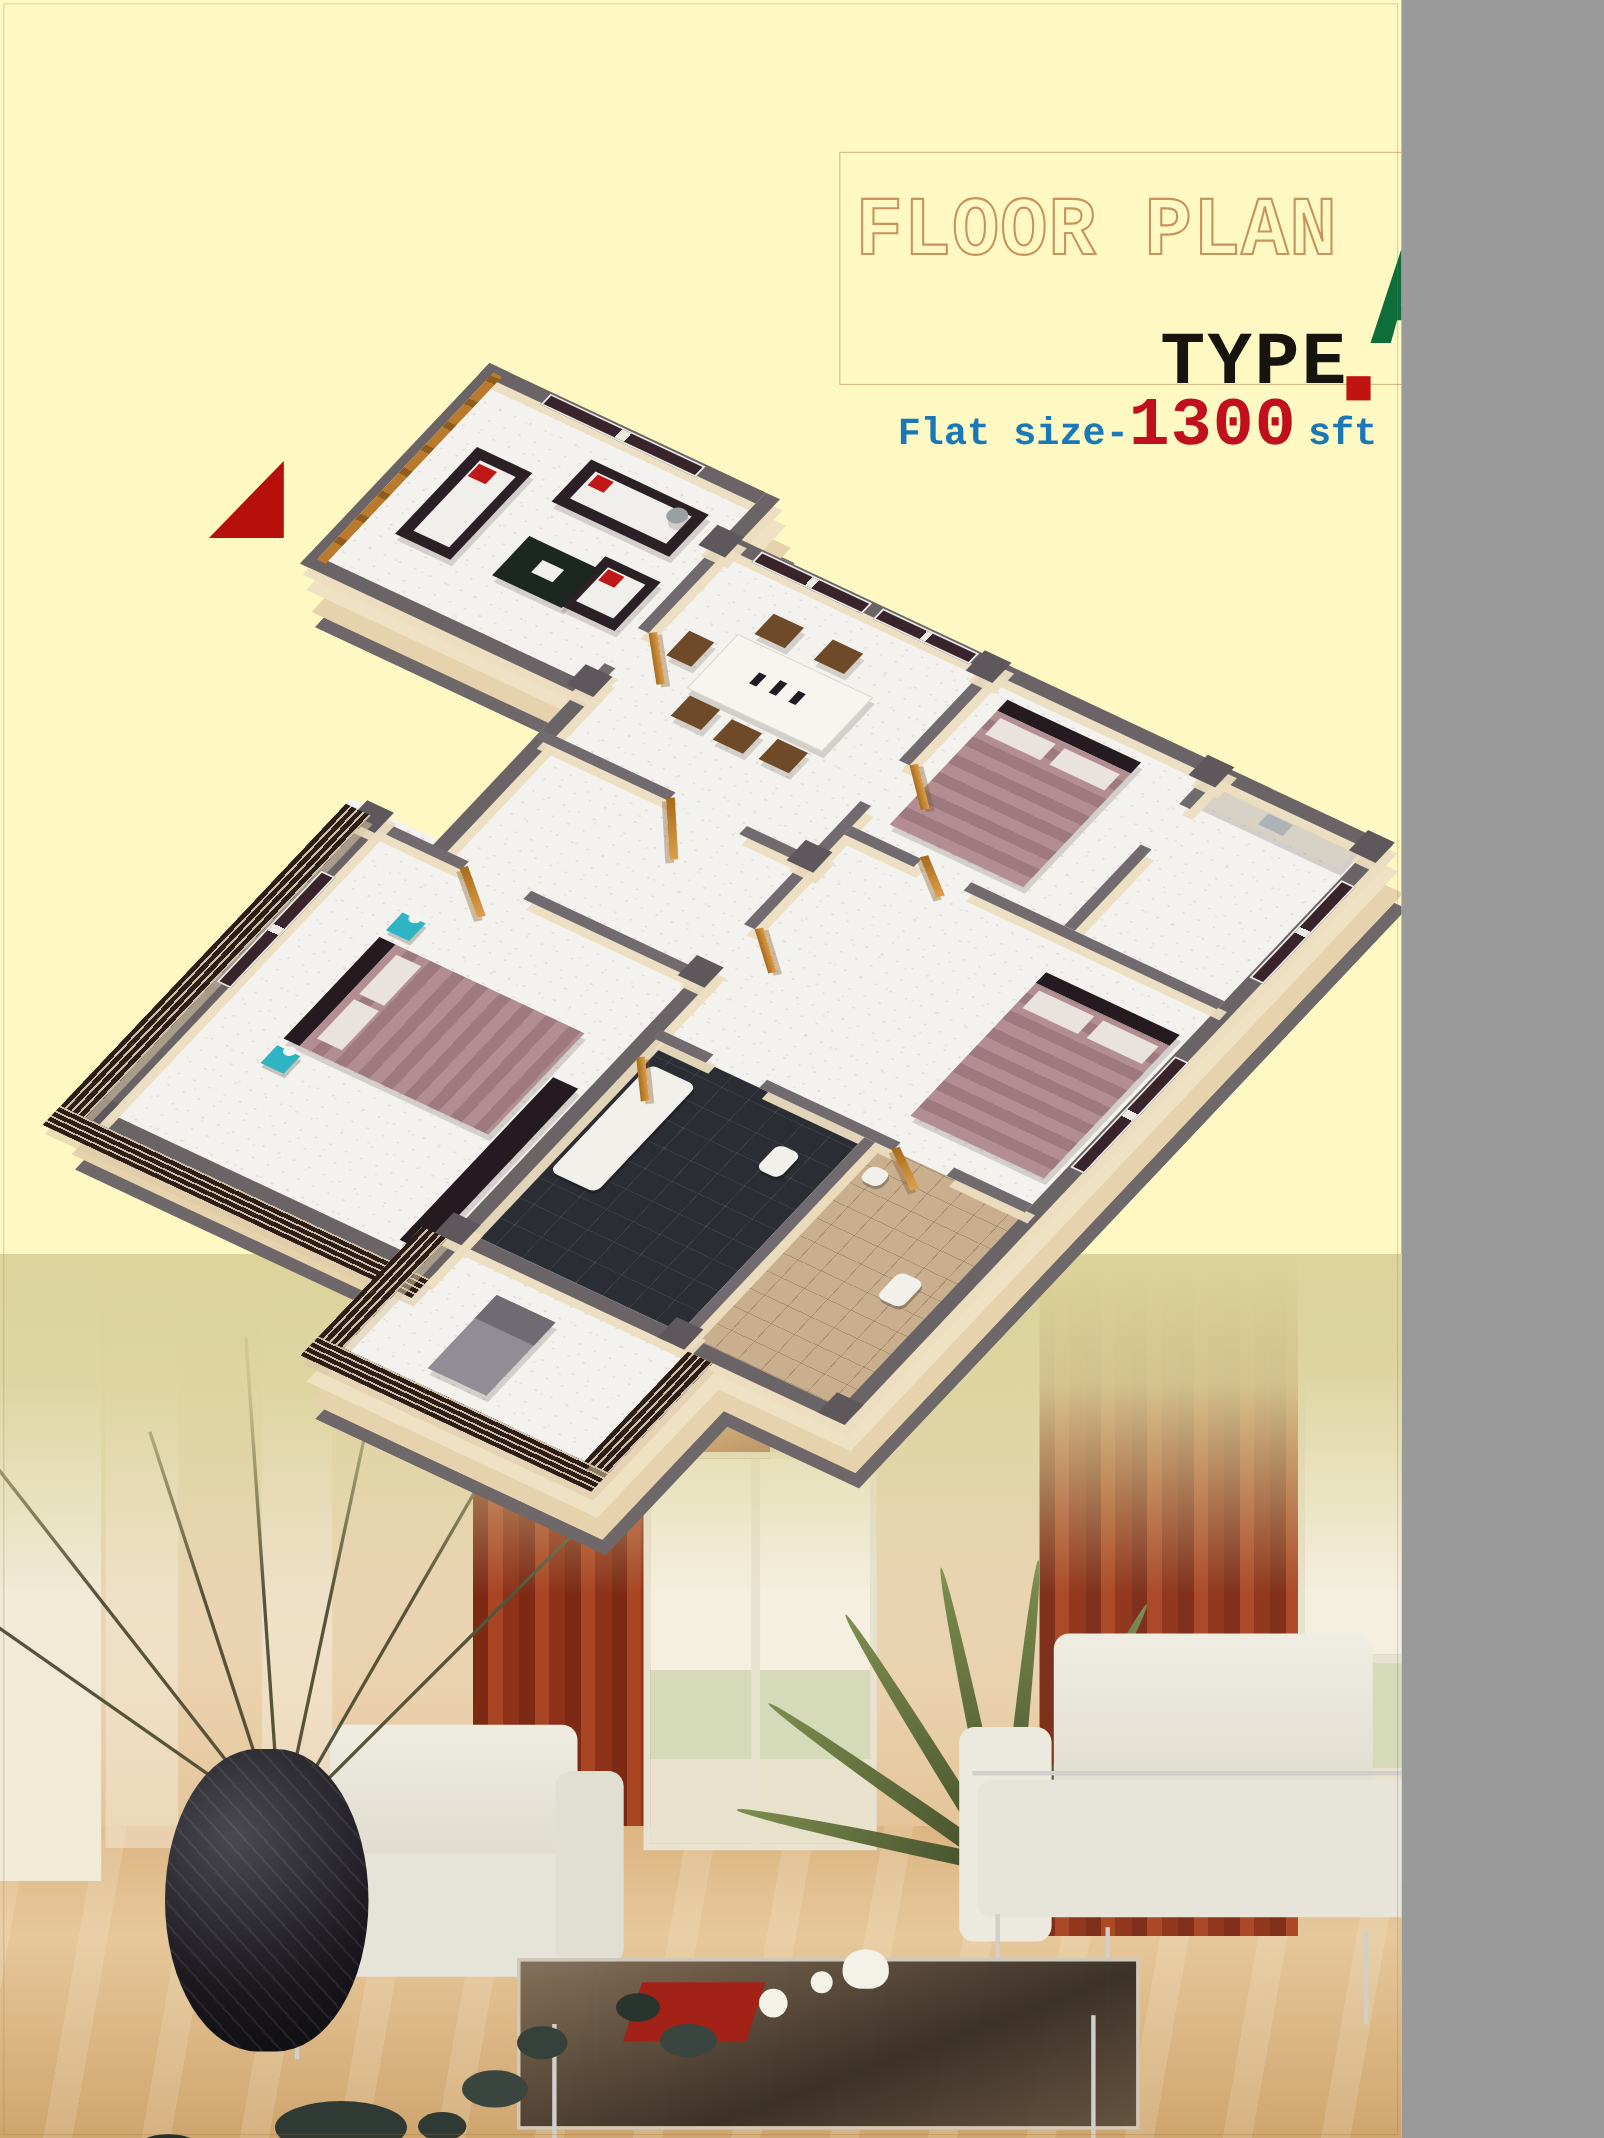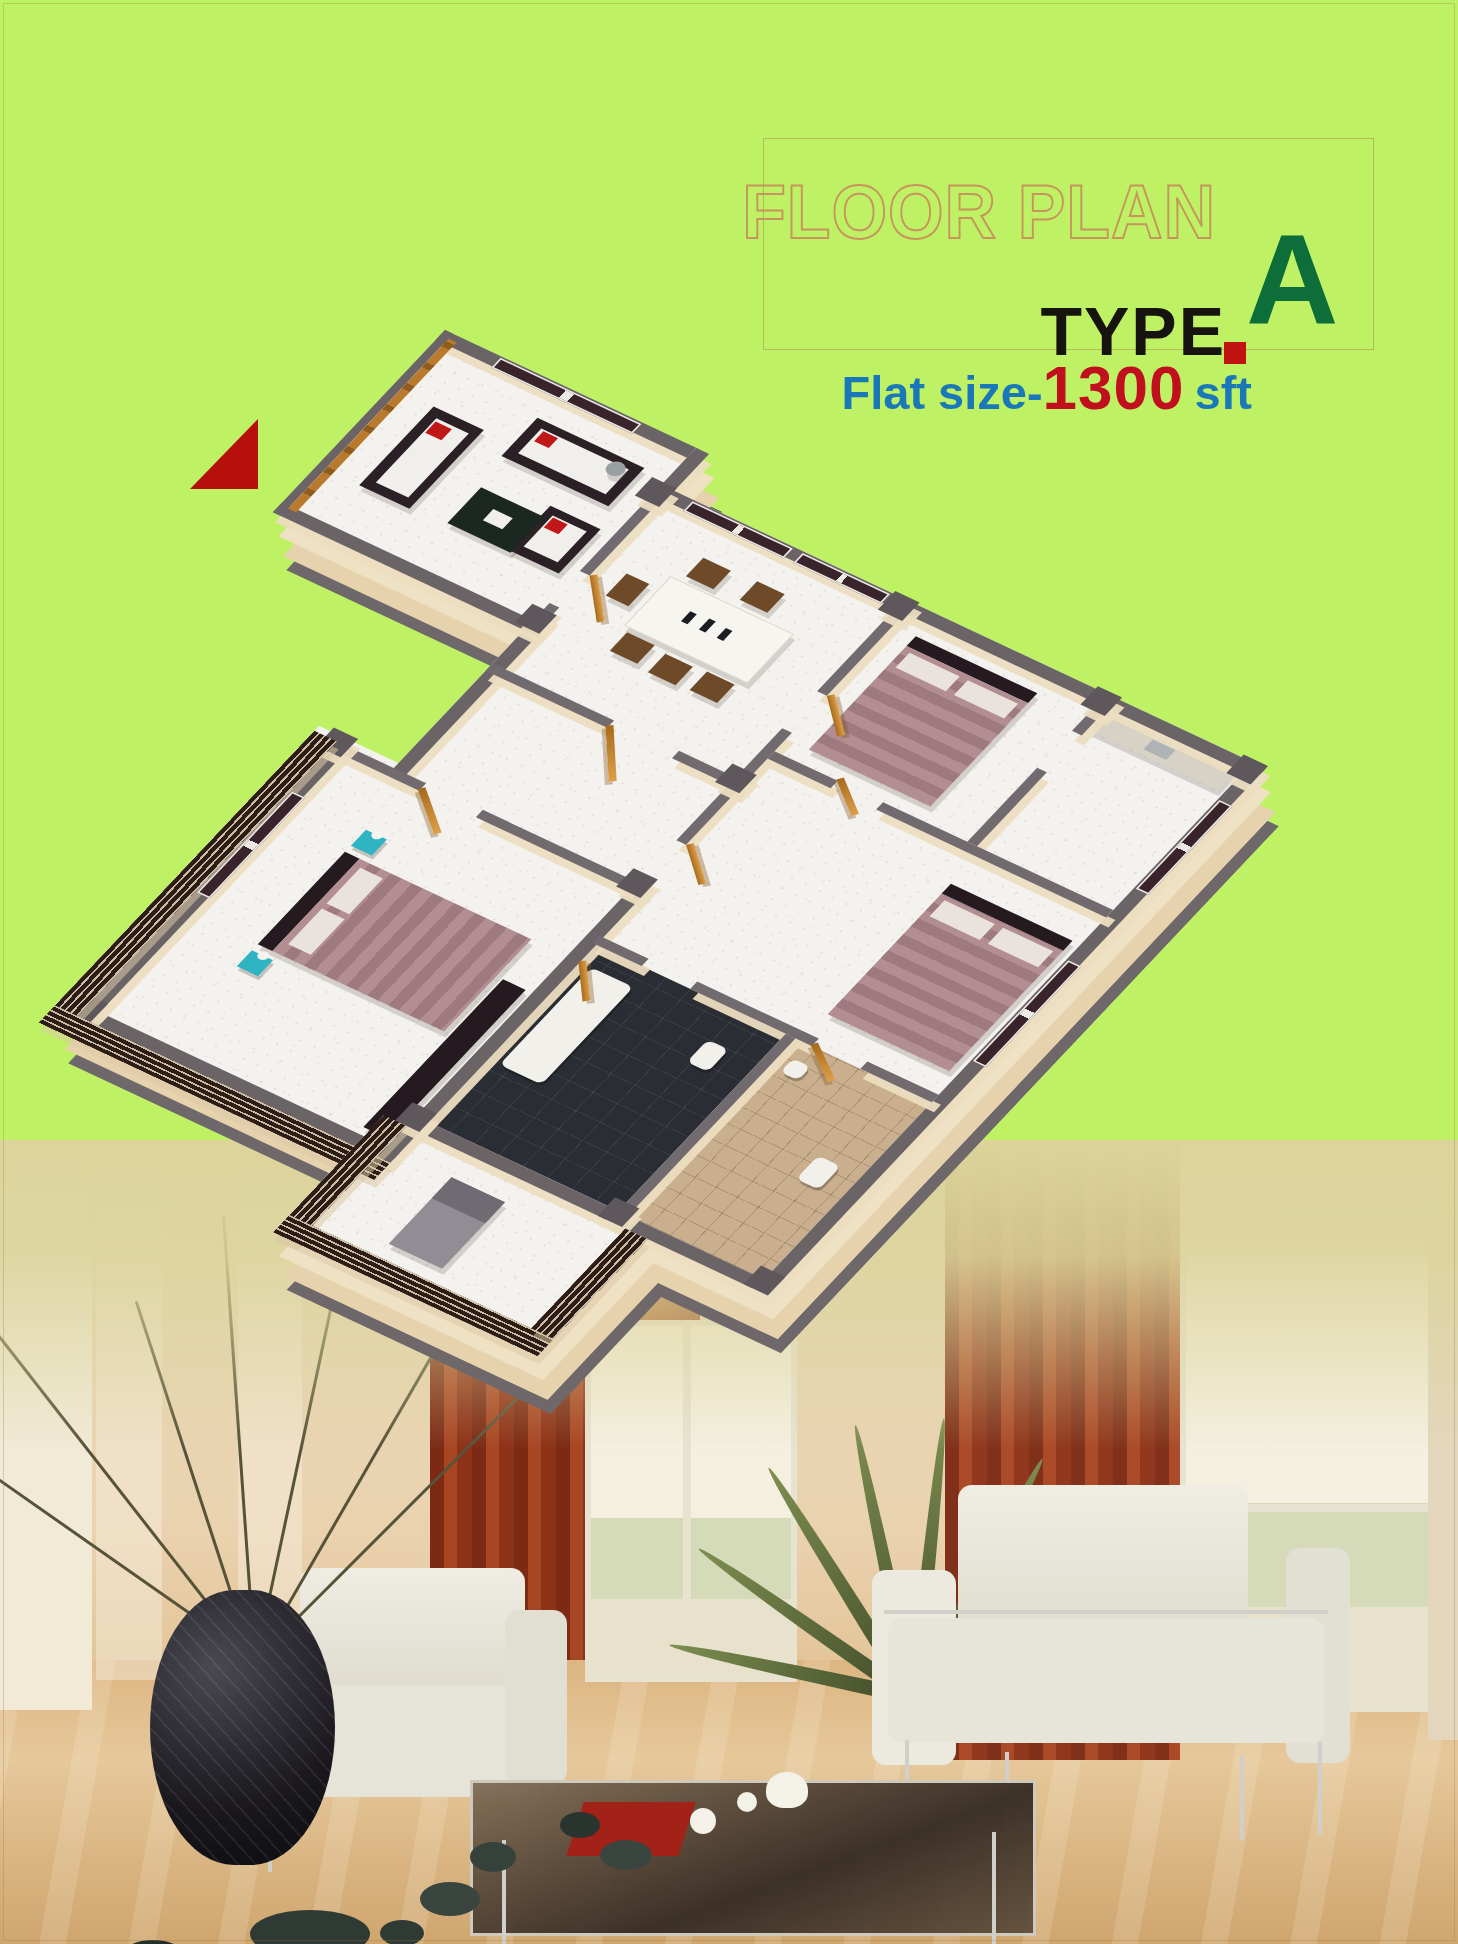--- a/index.html
+++ b/index.html
@@ -1,17 +1,17 @@
 <!DOCTYPE html>
 <html><head>
 <meta charset="utf-8">
 <style>
   html,body{margin:0;padding:0;background:#9a9a9a;}
-  .page{position:relative;width:1458px;height:1944px;overflow:hidden;background:#bef264;
-        font-family:Liberation Sans, sans-serif;}
+  .page{position:relative;width:1274px;height:1944px;overflow:hidden;background:#fef9c3;
+        font-family:Liberation Mono, monospace;}
   .abs{position:absolute;}
   .frame{position:absolute;inset:3px;border:1px solid rgba(160,120,60,.30);z-index:9;pointer-events:none;}
 
   
   .photo{position:absolute;left:0;top:1140px;width:1458px;height:804px;z-index:1;overflow:hidden;}
   .p-wall{position:absolute;left:0;top:0;width:1458px;height:560px;
           background:linear-gradient(180deg,#e7dabf,#ead2ae 70%,#e2c193);}
   .p-floor{position:absolute;left:0;top:520px;width:1458px;height:284px;
            background:linear-gradient(180deg,#dcb582,#e6c89b 35%,#cfa56e);}
   .p-sheen{position:absolute;left:0;top:520px;width:1458px;height:284px;opacity:.5;
@@ -47,21 +47,21 @@
          border:1px solid rgba(178,138,80,.55);z-index:4;}
   .t-title{position:absolute;left:700px;top:168px;width:516px;text-align:right;z-index:5;
            font-size:76px;font-weight:bold;letter-spacing:1px;color:transparent;
            -webkit-text-stroke:2px #c7945e;transform:scaleX(.94);transform-origin:right;}
   .t-type{position:absolute;top:292px;left:1020px;width:206px;text-align:right;z-index:5;
           font-size:68px;font-weight:bold;color:#17140f;letter-spacing:2px;}
   .t-A{position:absolute;left:1246px;top:206px;z-index:5;font-size:128px;font-weight:bold;color:#0d6e3a;}
   .t-sq{position:absolute;left:1224px;top:342px;width:22px;height:22px;background:#c11310;z-index:5;}
   .t-flat{position:absolute;top:352px;left:760px;width:492px;z-index:5;display:flex;
           justify-content:flex-end;align-items:baseline;}
-  .t-flat .b{color:#1a78b8;font-size:47px;font-weight:bold;}
+  .t-flat .b{color:#1a78b8;font-size:35px;font-weight:bold;}
   .t-flat .r{color:#c0101e;font-size:62px;font-weight:bold;letter-spacing:1px;}
 
   .north{position:absolute;left:190px;top:419px;width:0;height:0;z-index:4;
          border-left:68px solid transparent;border-bottom:70px solid #b60f0c;}
 
   
   .plan-anchor{position:absolute;left:445px;top:330px;width:0;height:0;z-index:3;}
   .plan{position:absolute;left:0;top:0;width:1100px;height:1150px;
         transform:rotate(-6deg) scaleY(0.72) rotate(40deg);transform-origin:0 0;}
   .poly{position:absolute;left:0;top:0;width:1100px;height:1150px;

